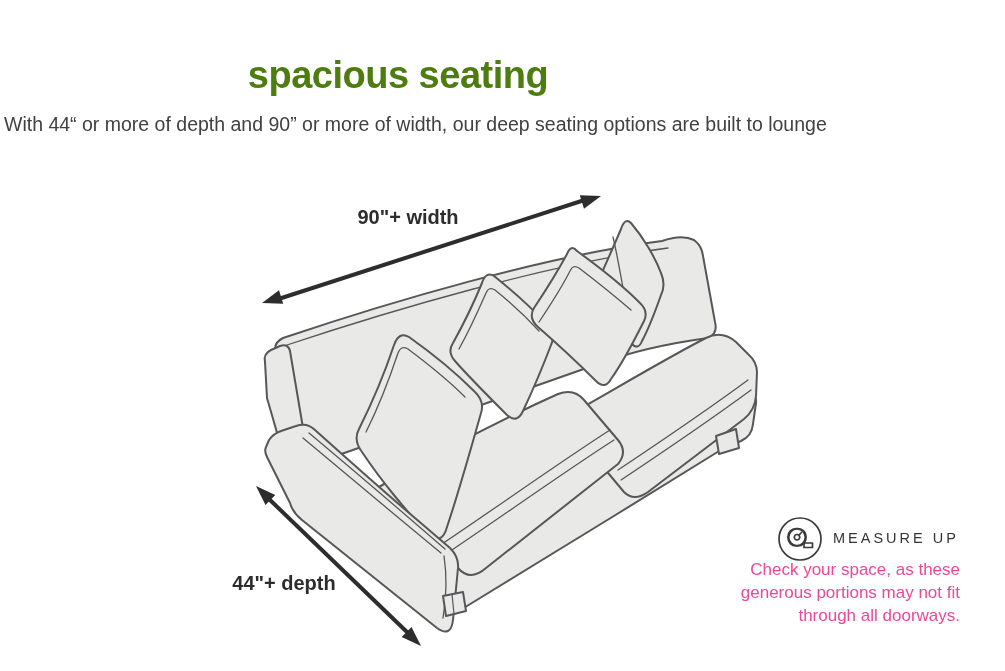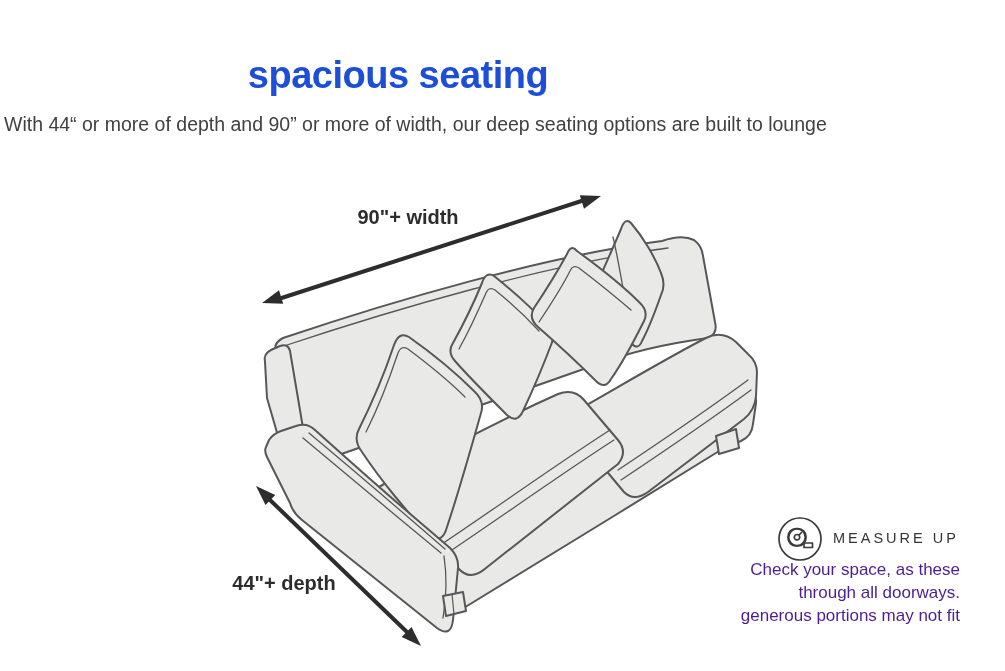--- a/index.html
+++ b/index.html
@@ -2,38 +2,38 @@
 <html><head>
 <meta charset="utf-8">
 <style>
   html,body{margin:0;padding:0;background:#ffffff;}
   #stage{
     position:relative;width:1005px;height:671px;background:#ffffff;overflow:hidden;
     font-family:"Liberation Sans",sans-serif;color:#3b3a36;
   }
   .title{
     position:absolute;left:0;top:54px;width:796px;text-align:center;
-    font-size:38px;font-weight:700;letter-spacing:-0.5px;color:#1d4ed8;
+    font-size:38px;font-weight:700;letter-spacing:-0.5px;color:#4d7c0f;
   }
   .intro{
     position:absolute;left:4px;top:111px;width:1005px;text-align:left;
     font-size:19.5px;line-height:26px;color:#414141;
   }
   .dim-label{
     position:absolute;font-size:20px;font-weight:700;color:#2d2d2d;white-space:nowrap;
   }
   .dim-width{left:408px;top:206px;transform:translateX(-50%);}
   .dim-depth{left:284px;top:572px;transform:translateX(-50%);}
   .measure-heading{
     position:absolute;left:833px;top:530px;font-size:14.5px;font-weight:400;
     letter-spacing:3px;color:#353535;white-space:nowrap;
   }
   .measure-body{
     position:absolute;right:45px;top:558px;width:260px;text-align:right;
-    font-size:17px;line-height:23px;color:#4c1d95;
+    font-size:17px;line-height:23px;color:#ec4899;
   }
   .measure-icon{position:absolute;left:777px;top:516px;width:46px;height:46px;}
   svg{display:block;}
   .sofa-svg{position:absolute;left:0;top:0;}
 </style>
 </head>
 <body>
 
 <div id="stage">
 
@@ -109,17 +109,17 @@
         <rect x="4" y="4" width="8.5" height="4.5"></rect>
         <circle cx="-3" cy="-1.8" r="8.3" fill="#ffffff"></circle>
         <circle cx="-3" cy="-1.8" r="2.7"></circle>
         <line x1="-0.8" y1="-4" x2="1.8" y2="-7"></line>
       </g>
     </svg>
   </div>
   <div class="measure-heading">MEASURE UP</div>
   <div class="measure-body">
     <div>Check your space, as these</div>
+    <div>generous portions may not fit</div>
     <div>through all doorways.</div>
-    <div>generous portions may not fit</div>
   </div>
 
 </div>
 
 </body></html>

